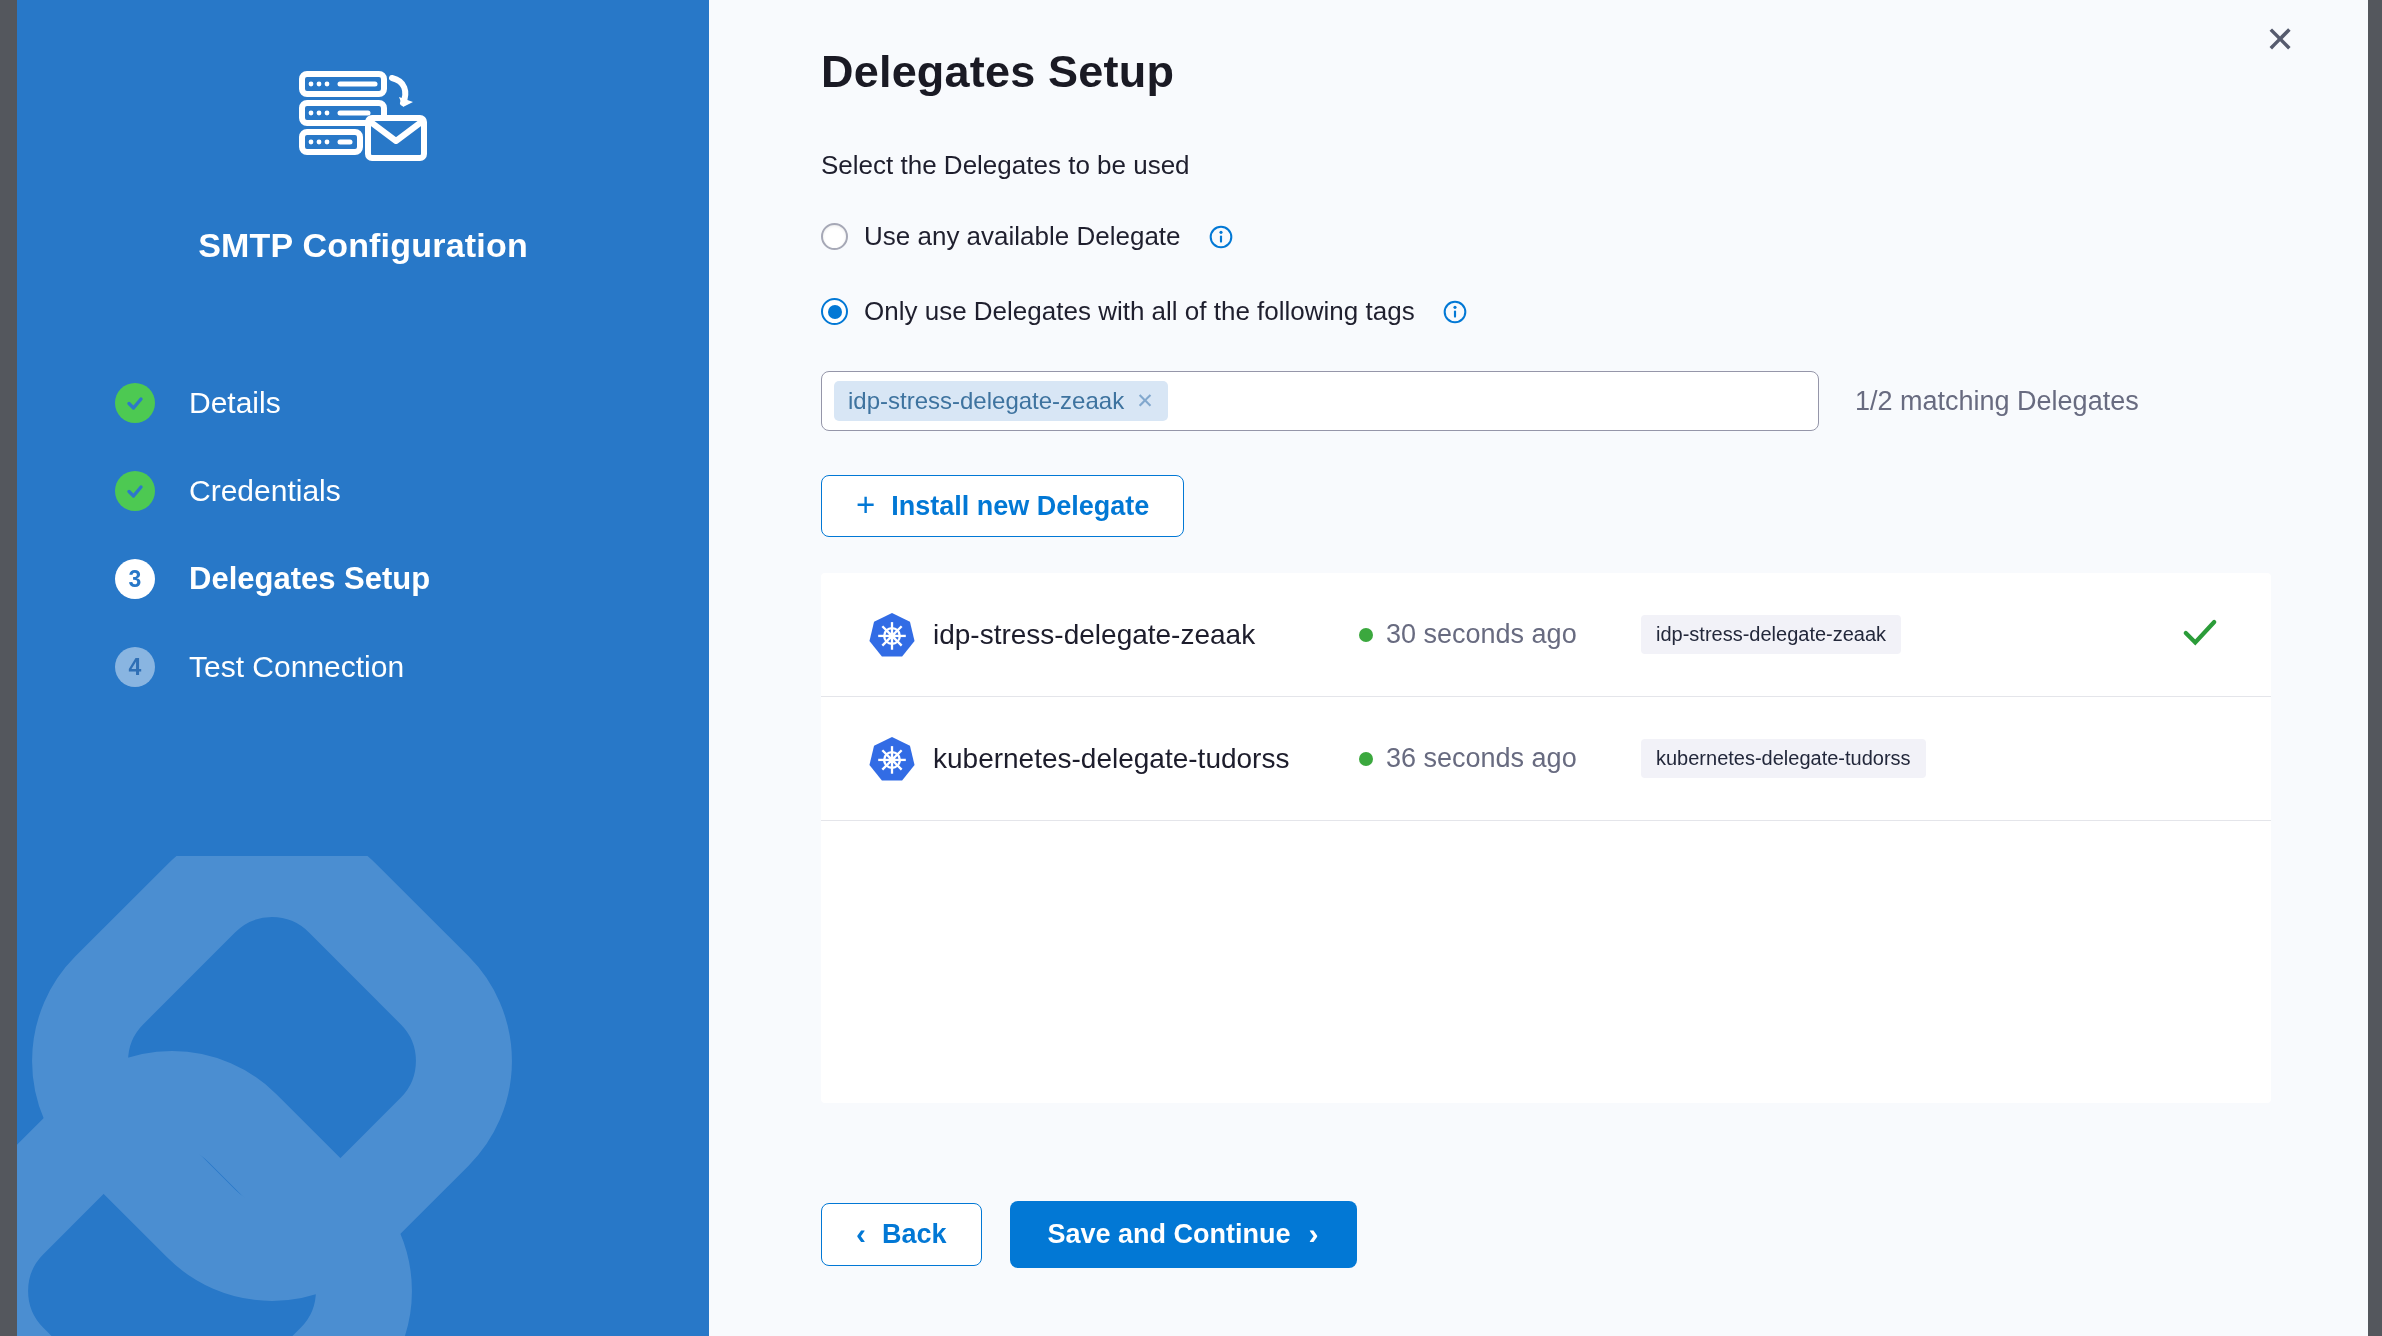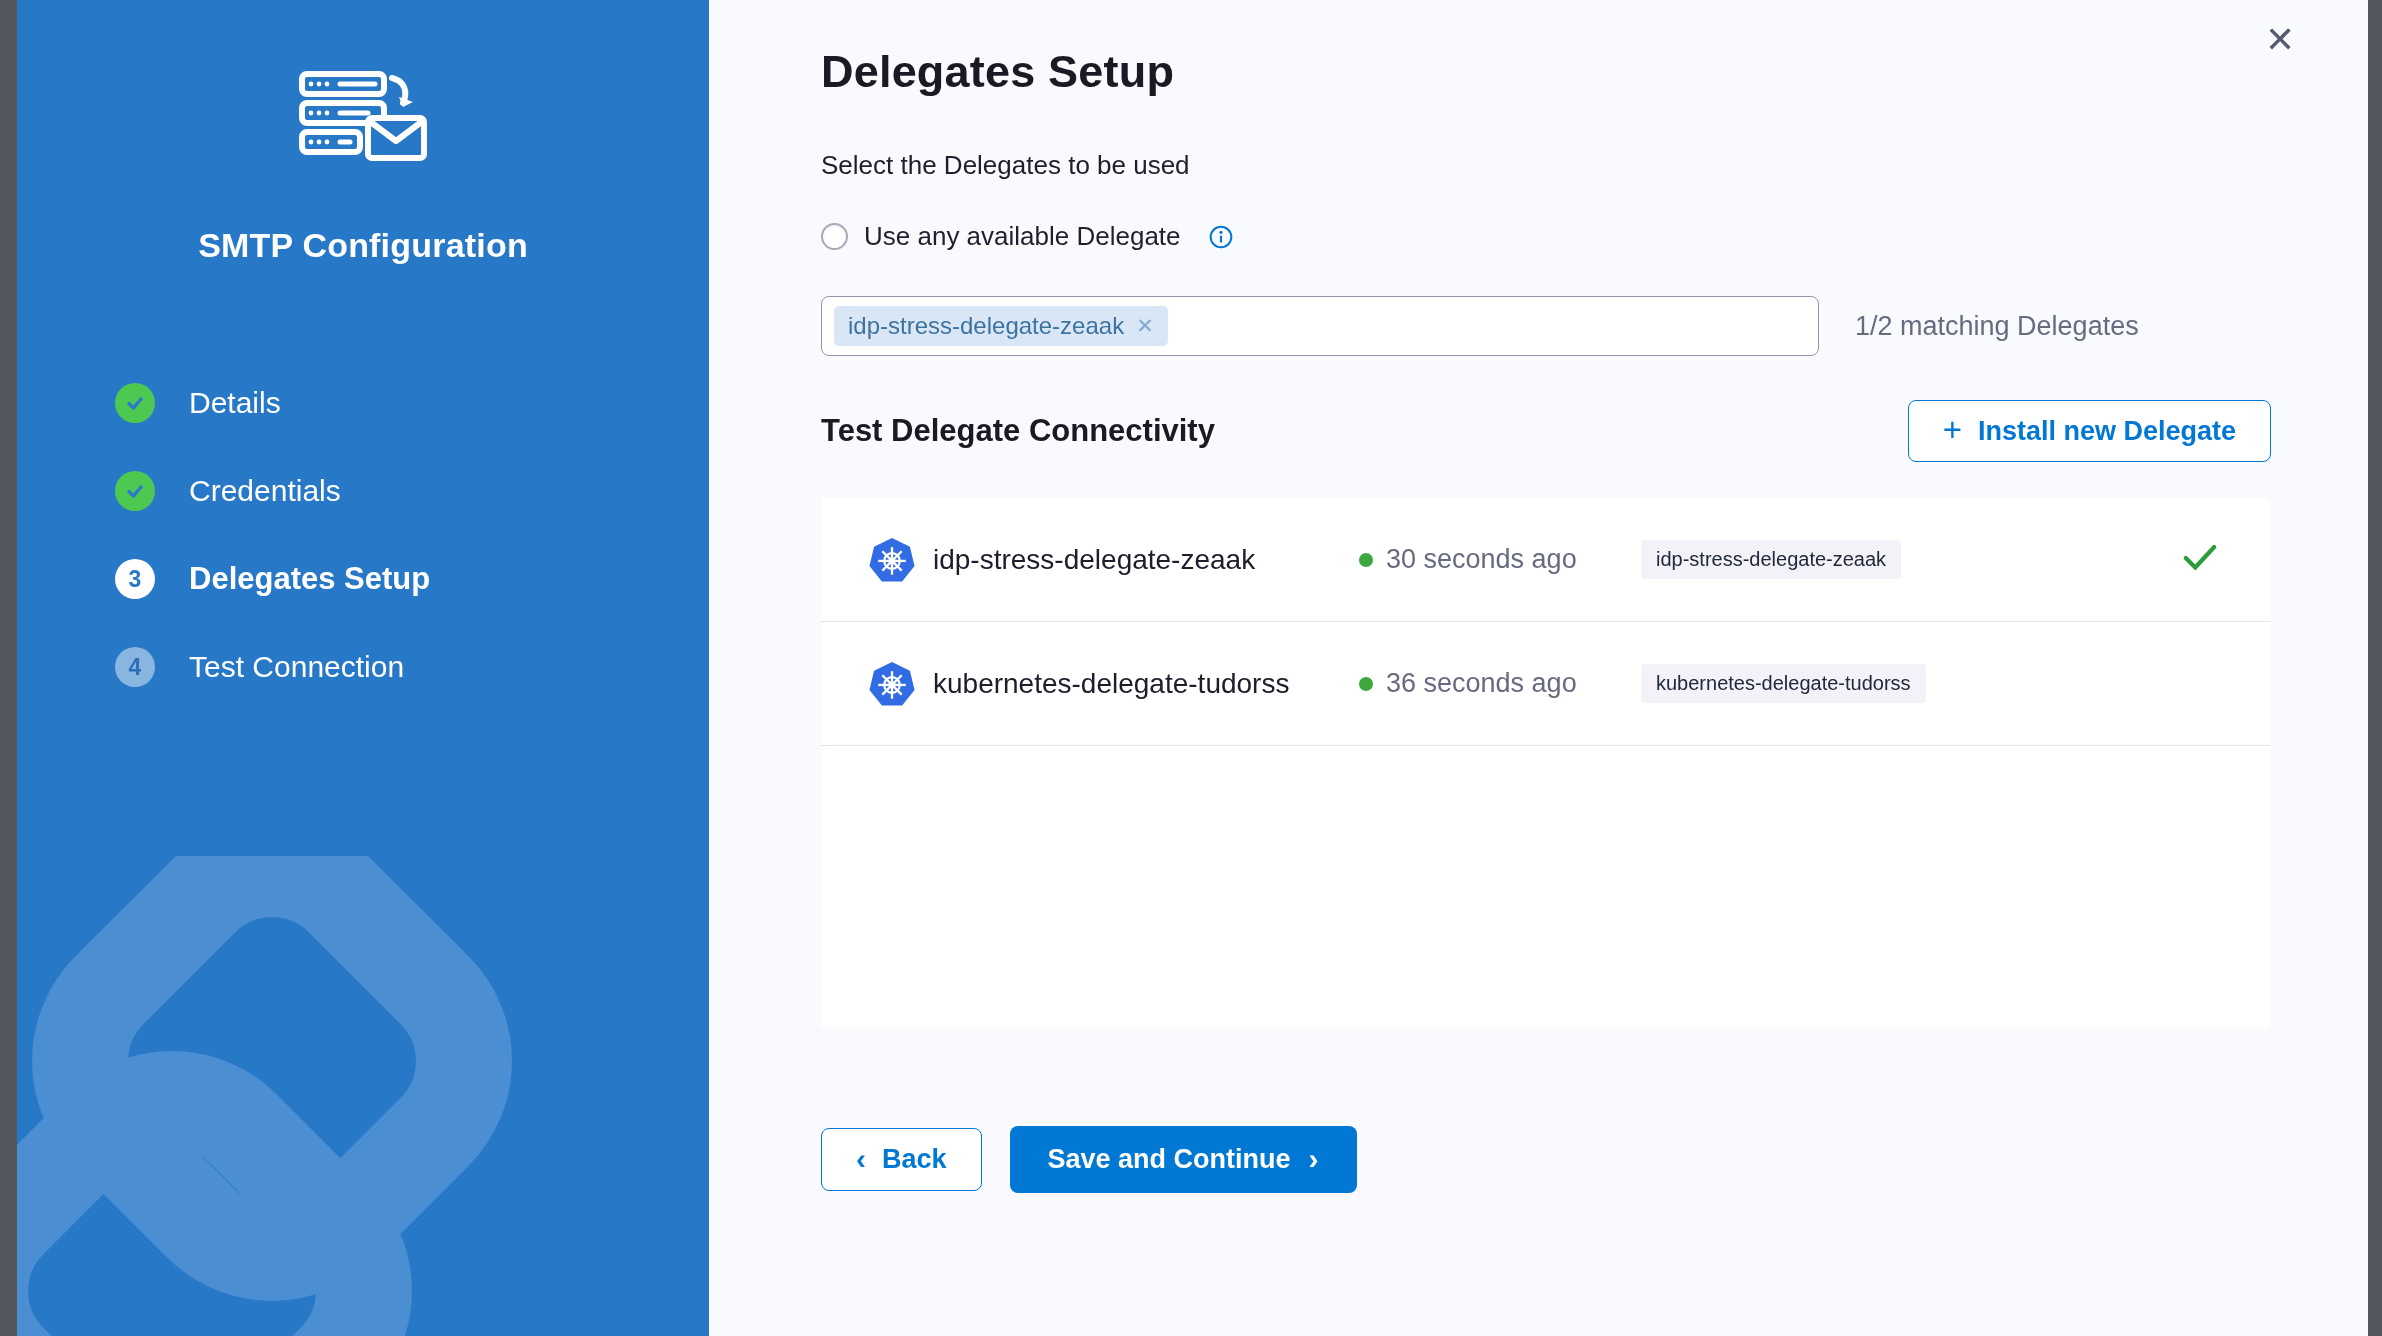--- a/index.html
+++ b/index.html
@@ -147,34 +147,44 @@
         <span class="radio unselected"></span>
         <span class="radio-label">Use any available Delegate</span>
         <span class="info-icon">
           <svg width="24" height="24" viewBox="0 0 20 20">
               <circle cx="10" cy="10" r="8.6" fill="none" stroke="#0278D5" stroke-width="1.7"></circle>
               <circle cx="10" cy="6.1" r="1.3" fill="#0278D5"></circle>
               <rect x="9.1" y="8.7" width="1.8" height="6" rx="0.9" fill="#0278D5"></rect>
             </svg>
         </span>
       </div>
+      <div class="radio-row">
+        <span class="radio selected"></span>
+        <span class="radio-label">Only use Delegates with all of the following tags</span>
+        <span class="info-icon">
+          <svg width="24" height="24" viewBox="0 0 20 20">
+              <circle cx="10" cy="10" r="8.6" fill="none" stroke="#0278D5" stroke-width="1.7"></circle>
+              <circle cx="10" cy="6.1" r="1.3" fill="#0278D5"></circle>
+              <rect x="9.1" y="8.7" width="1.8" height="6" rx="0.9" fill="#0278D5"></rect>
+            </svg>
+        </span>
+      </div>
     </div>
 
     <div class="tag-row">
       <div class="tag-input">
         <span class="chip">
           <span class="chip-label">idp-stress-delegate-zeaak</span>
           <span class="chip-x">✕</span>
         </span>
       </div>
       <div class="matching-text">1/2 matching Delegates</div>
     </div>
 
     <div class="connectivity-row">
-      <div class="section-heading">Test Delegate Connectivity</div>
       <button class="install-btn">
         <span class="install-plus">+</span>
         <span>Install new Delegate</span>
       </button>
     </div>
 
     <div class="table-card">
 
       <div class="trow">
         <div class="dcell">

